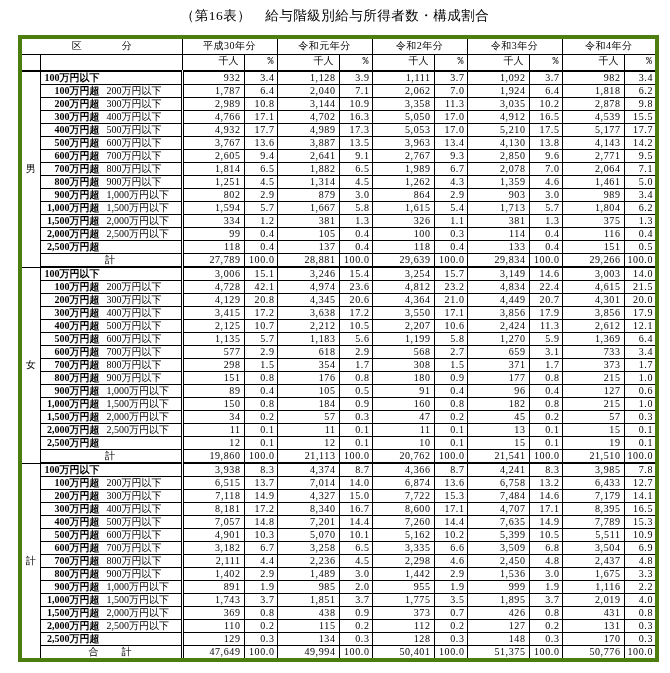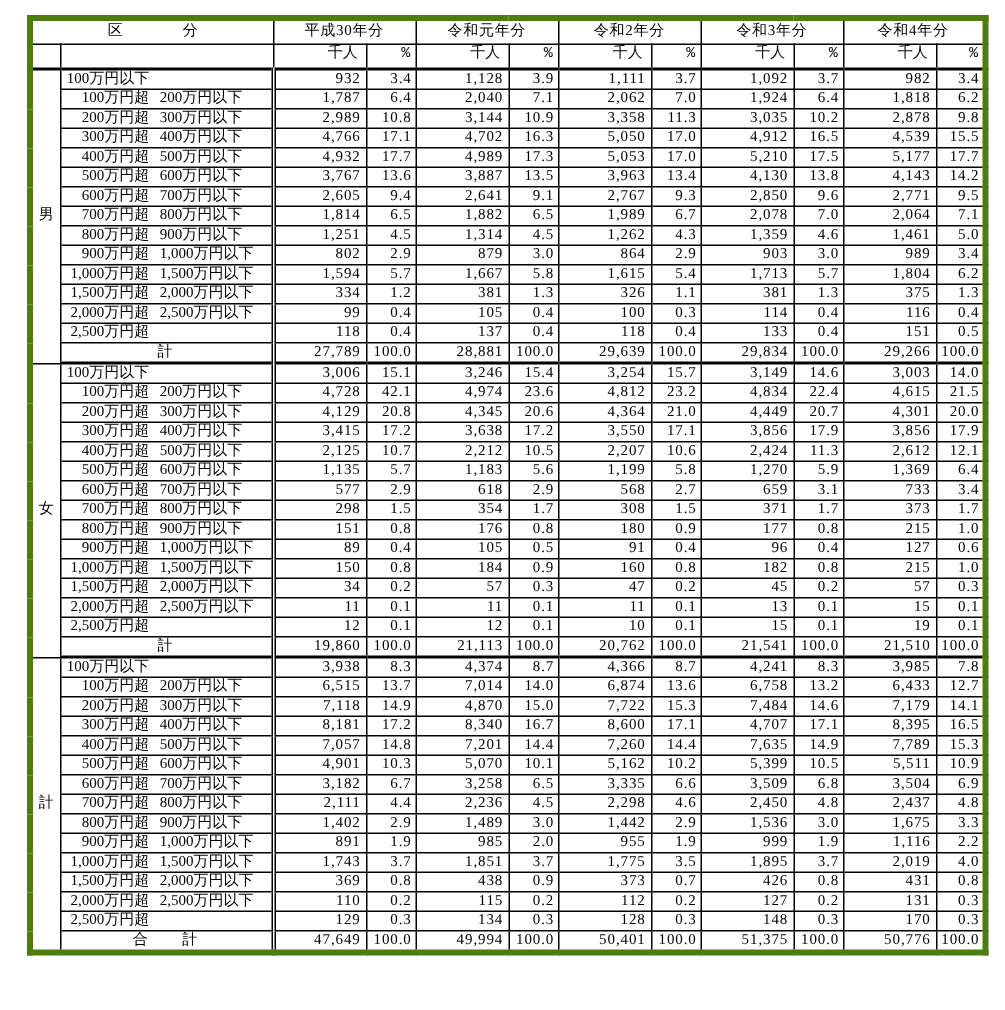--- a/index.html
+++ b/index.html
@@ -39,32 +39,33 @@
   thead tr { height: 17px; }
   thead th { line-height: 16px; }
   thead tr.hr2 th { border-bottom: 2px solid #000; font-family: Liberation Mono, monospace; }
   th.year-h { text-align: center; letter-spacing: 0.5px; }
   th.corner-h { text-align: center; }
   th.unit { text-align: right; }
   th.unit-people { padding-right: 5px; }
   th.unit-pct { padding-right: 3px; }
   td.gender { text-align: center; }
   td.bracket { padding-left: 2px; border-right: 3px double #000; }
-  td.bracket .low { display: inline-block; width: 57px; text-align: right; }
+  td.bracket .low { display: inline-block; width: 57px; text-align: right; font-weight: bold; }
   td.bracket .high { display: inline-block; margin-left: 7px; }
   .yearstart { border-left: 3px double #000; }
   td.num { text-align: right; padding-right: 3px; letter-spacing: 0.6px; }
   td.pct { text-align: right; padding-right: 2px; letter-spacing: 0.6px; }
   tr.total-row td { border-bottom: 2px solid #000; }
   td.total-label { text-align: center; border-right: 3px double #000; letter-spacing: 1px; }
 </style>
 </head>
 <body>
 
 <div class="page">
+  <div class="doc-title">（第16表）　給与階級別給与所得者数・構成割合</div>
 
   <table class="stats">
     <colgroup>
       <col style="width:20px">
       <col style="width:142px">
       <col style="width:62px">
         <col style="width:33px">
       <col style="width:62px">
         <col style="width:33px">
       <col style="width:62px">
@@ -515,21 +516,21 @@
           <td class="pct">13.6</td>
           <td class="num yearstart">6,758</td>
           <td class="pct">13.2</td>
           <td class="num yearstart">6,433</td>
           <td class="pct">12.7</td>
         </tr>
         <tr class="data-row">
           <td class="bracket"><span class="low">200万円超</span><span class="high">300万円以下</span></td>
           <td class="num yearstart">7,118</td>
           <td class="pct">14.9</td>
-          <td class="num yearstart">4,870</td>
+          <td class="num yearstart">4,327</td>
           <td class="pct">15.0</td>
           <td class="num yearstart">7,722</td>
           <td class="pct">15.3</td>
           <td class="num yearstart">7,484</td>
           <td class="pct">14.6</td>
           <td class="num yearstart">7,179</td>
           <td class="pct">14.1</td>
         </tr>
         <tr class="data-row">
           <td class="bracket"><span class="low">300万円超</span><span class="high">400万円以下</span></td>

